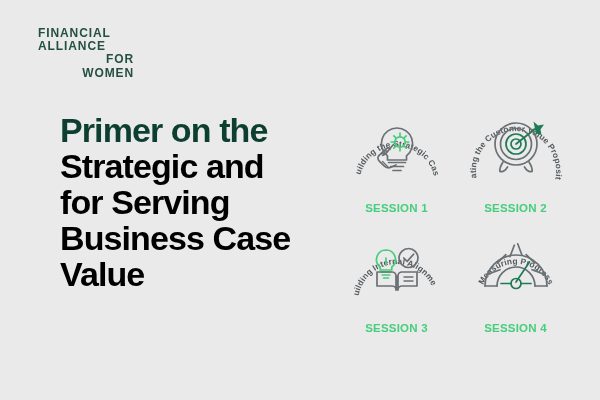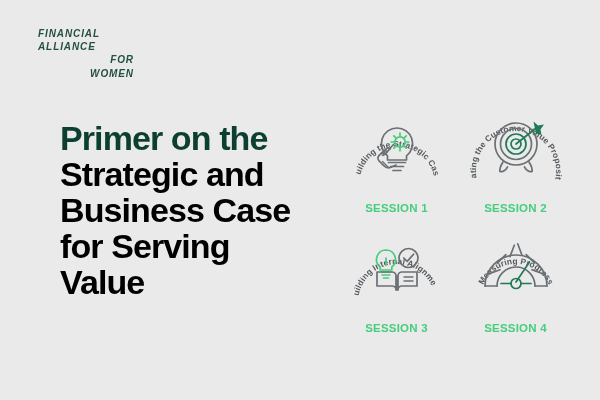--- a/index.html
+++ b/index.html
@@ -16,35 +16,34 @@
   }
 
   
   #logo {
     position: absolute;
     left: 38px;
     top: 27px;
     width: 96px;
   }
   .logo-line {
-    font-size: 10px;
+    font-size: 12px;
     font-weight: bold;
     letter-spacing: 0.9px;
     line-height: 13.2px;
     color: #24503f;
     white-space: nowrap;
-    font-style: italic;
   }
   .logo-line.right { text-align: right; }
 
   
   #title-block {
     position: absolute;
     left: 60px;
-    top: 120px;
+    top: 112px;
     width: 280px;
   }
   .title-line {
     font-size: 34px;
     font-weight: bold;
     line-height: 36px;
     letter-spacing: -0.9px;
     white-space: nowrap;
   }
   .title-dark { color: #0d3f31; }
@@ -110,22 +109,22 @@
 <div id="logo">
   <div class="logo-line">FINANCIAL</div>
   <div class="logo-line">ALLIANCE</div>
   <div class="logo-line right">FOR</div>
   <div class="logo-line right">WOMEN</div>
 </div>
 
 <div id="title-block">
   <div class="title-line title-dark">Primer on the</div>
   <div class="title-line title-green">Strategic and</div>
+  <div class="title-line title-green">for Serving</div>
   <div class="title-line title-green">Business Case</div>
-  <div class="title-line title-green">for Serving</div>
   <div class="title-line title-green">Value</div>
 </div>
 
 <div id="sessions">
 
   <div class="session">
     <div class="session-badge">
       <svg viewBox="0 0 102 84">
         <defs>
           <path id="arc1" d="M 14 76 A 38 38 0 0 1 88 76"></path>

